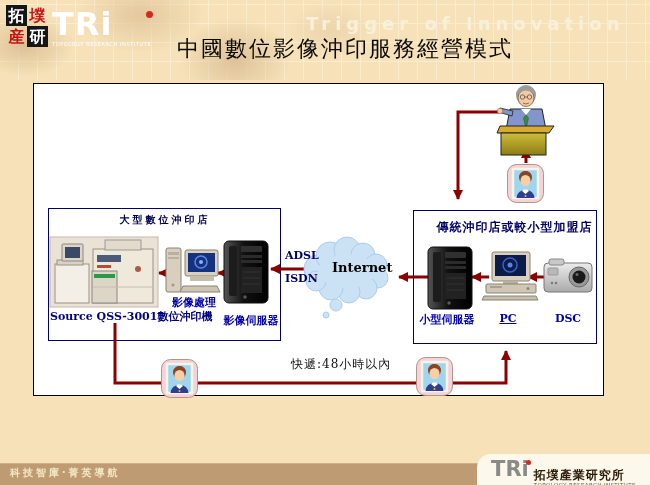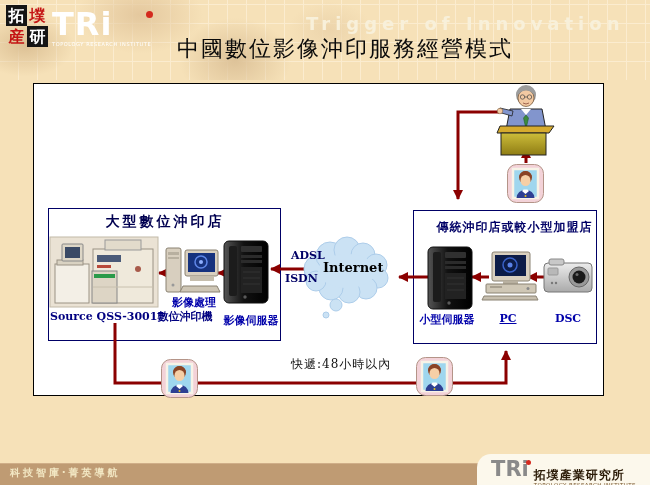--- a/index.html
+++ b/index.html
@@ -40,28 +40,28 @@
 
   
   .content-box{position:absolute;left:33px;top:83px;width:569px;height:311px;
     background:#fff;border:1.5px solid #000;}
 
   .shop-box{position:absolute;background:#fff;border:1.5px solid #000066;}
   .left-box{left:48px;top:208px;width:231px;height:131px;}
   .right-box{left:413px;top:210px;width:182px;height:132px;}
 
   .txt{position:absolute;font-family:"DejaVu Serif",serif;}
-  .box-title-l{left:48px;top:213px;width:234px;text-align:center;font-size:14px;font-weight:bold;
+  .box-title-l{left:48px;top:213px;width:234px;text-align:center;font-size:10px;font-weight:bold;
     letter-spacing:3px;color:#000050;}
   .box-title-r{left:413px;top:219px;width:185px;text-align:center;font-size:12px;font-weight:bold;
     letter-spacing:1px;color:#000066;padding-left:9px;}
   .lbl-blue{font-size:11px;font-weight:bold;color:#0000aa;text-align:center;}
   .lbl-navy{font-size:11px;font-weight:bold;color:#000080;}
   .net-lbl{font-size:11px;font-weight:bold;color:#000066;}
-  .internet-lbl{left:323px;top:260px;width:58px;text-align:center;font-size:13px;font-weight:bold;color:#000;}
+  .internet-lbl{left:332px;top:260px;width:58px;text-align:center;font-size:13px;font-weight:bold;color:#000;}
   .delivery{left:291px;top:356px;font-size:12px;color:#111;letter-spacing:1px;}
   .source{left:40px;top:412px;font-size:13.5px;color:#222;letter-spacing:.5px;}
 
   
   .footer-bar{position:absolute;left:0;top:463px;width:650px;height:22px;background:#bf9b73;
     border-top:1px solid #cfae88;}
   .footer-slogan{position:absolute;left:10px;top:466px;font-size:10px;font-weight:bold;
     letter-spacing:3px;color:#f2e7c3;}
   .footer-panel{position:absolute;left:477px;top:454px;width:173px;height:31px;background:#fcf8ec;
     border-radius:14px 0 0 0;display:flex;align-items:center;justify-content:center;gap:5px;}
@@ -252,21 +252,21 @@
     <use href="#avatar" x="416" y="357"></use>
   </svg>
 
   <div class="txt box-title-l toplayer abs">大型數位沖印店</div>
   <div class="txt box-title-r toplayer abs">傳統沖印店或較小型加盟店</div>
 
   <div class="txt lbl-blue toplayer" style="left:166px;top:295px;width:56px;">影像處理</div>
   <div class="txt lbl-blue toplayer" style="left:220px;top:313px;width:62px;">影像伺服器</div>
   <div class="txt lbl-navy toplayer" style="left:50px;top:309px;width:165px;">Source QSS-3001數位沖印機</div>
 
-  <div class="txt net-lbl toplayer" style="left:291px;top:249px;">ADSL</div>
+  <div class="txt net-lbl toplayer" style="left:285px;top:249px;">ADSL</div>
   <div class="txt net-lbl toplayer" style="left:285px;top:272px;">ISDN</div>
   <div class="txt internet-lbl toplayer">Internet</div>
 
   <div class="txt lbl-blue toplayer" style="left:417px;top:312px;width:60px;">小型伺服器</div>
   <div class="txt lbl-blue toplayer" style="left:494px;top:312px;width:28px;text-decoration:underline;">PC</div>
   <div class="txt lbl-blue toplayer" style="left:549px;top:312px;width:38px;">DSC</div>
 
   <div class="txt delivery toplayer">快遞:48小時以內</div>
 
   <div class="footer-bar"></div>

